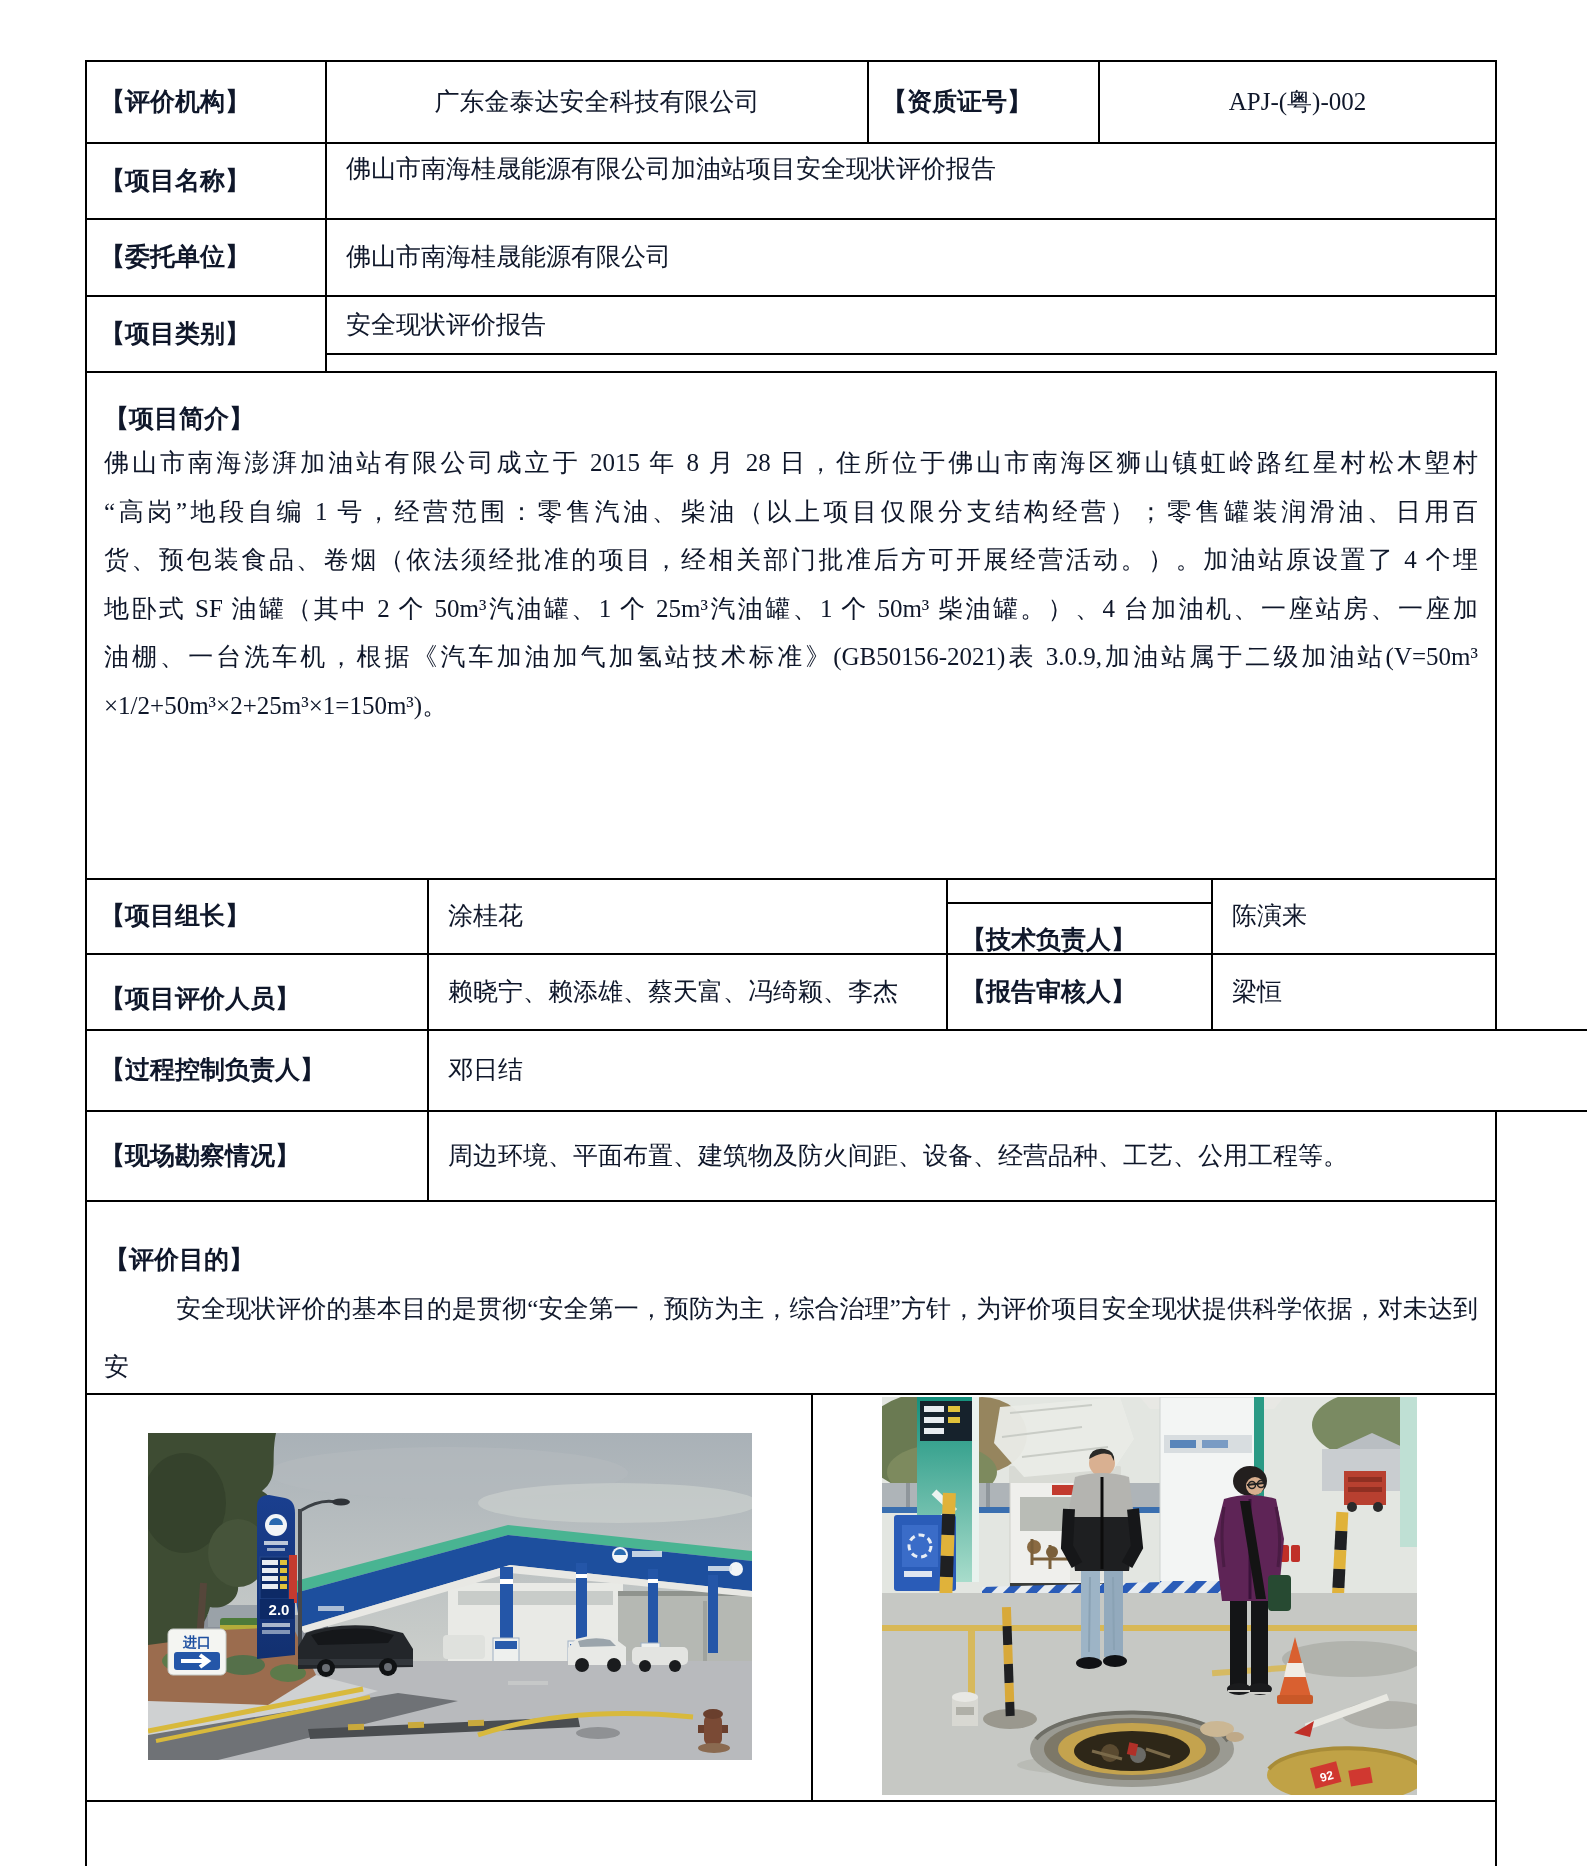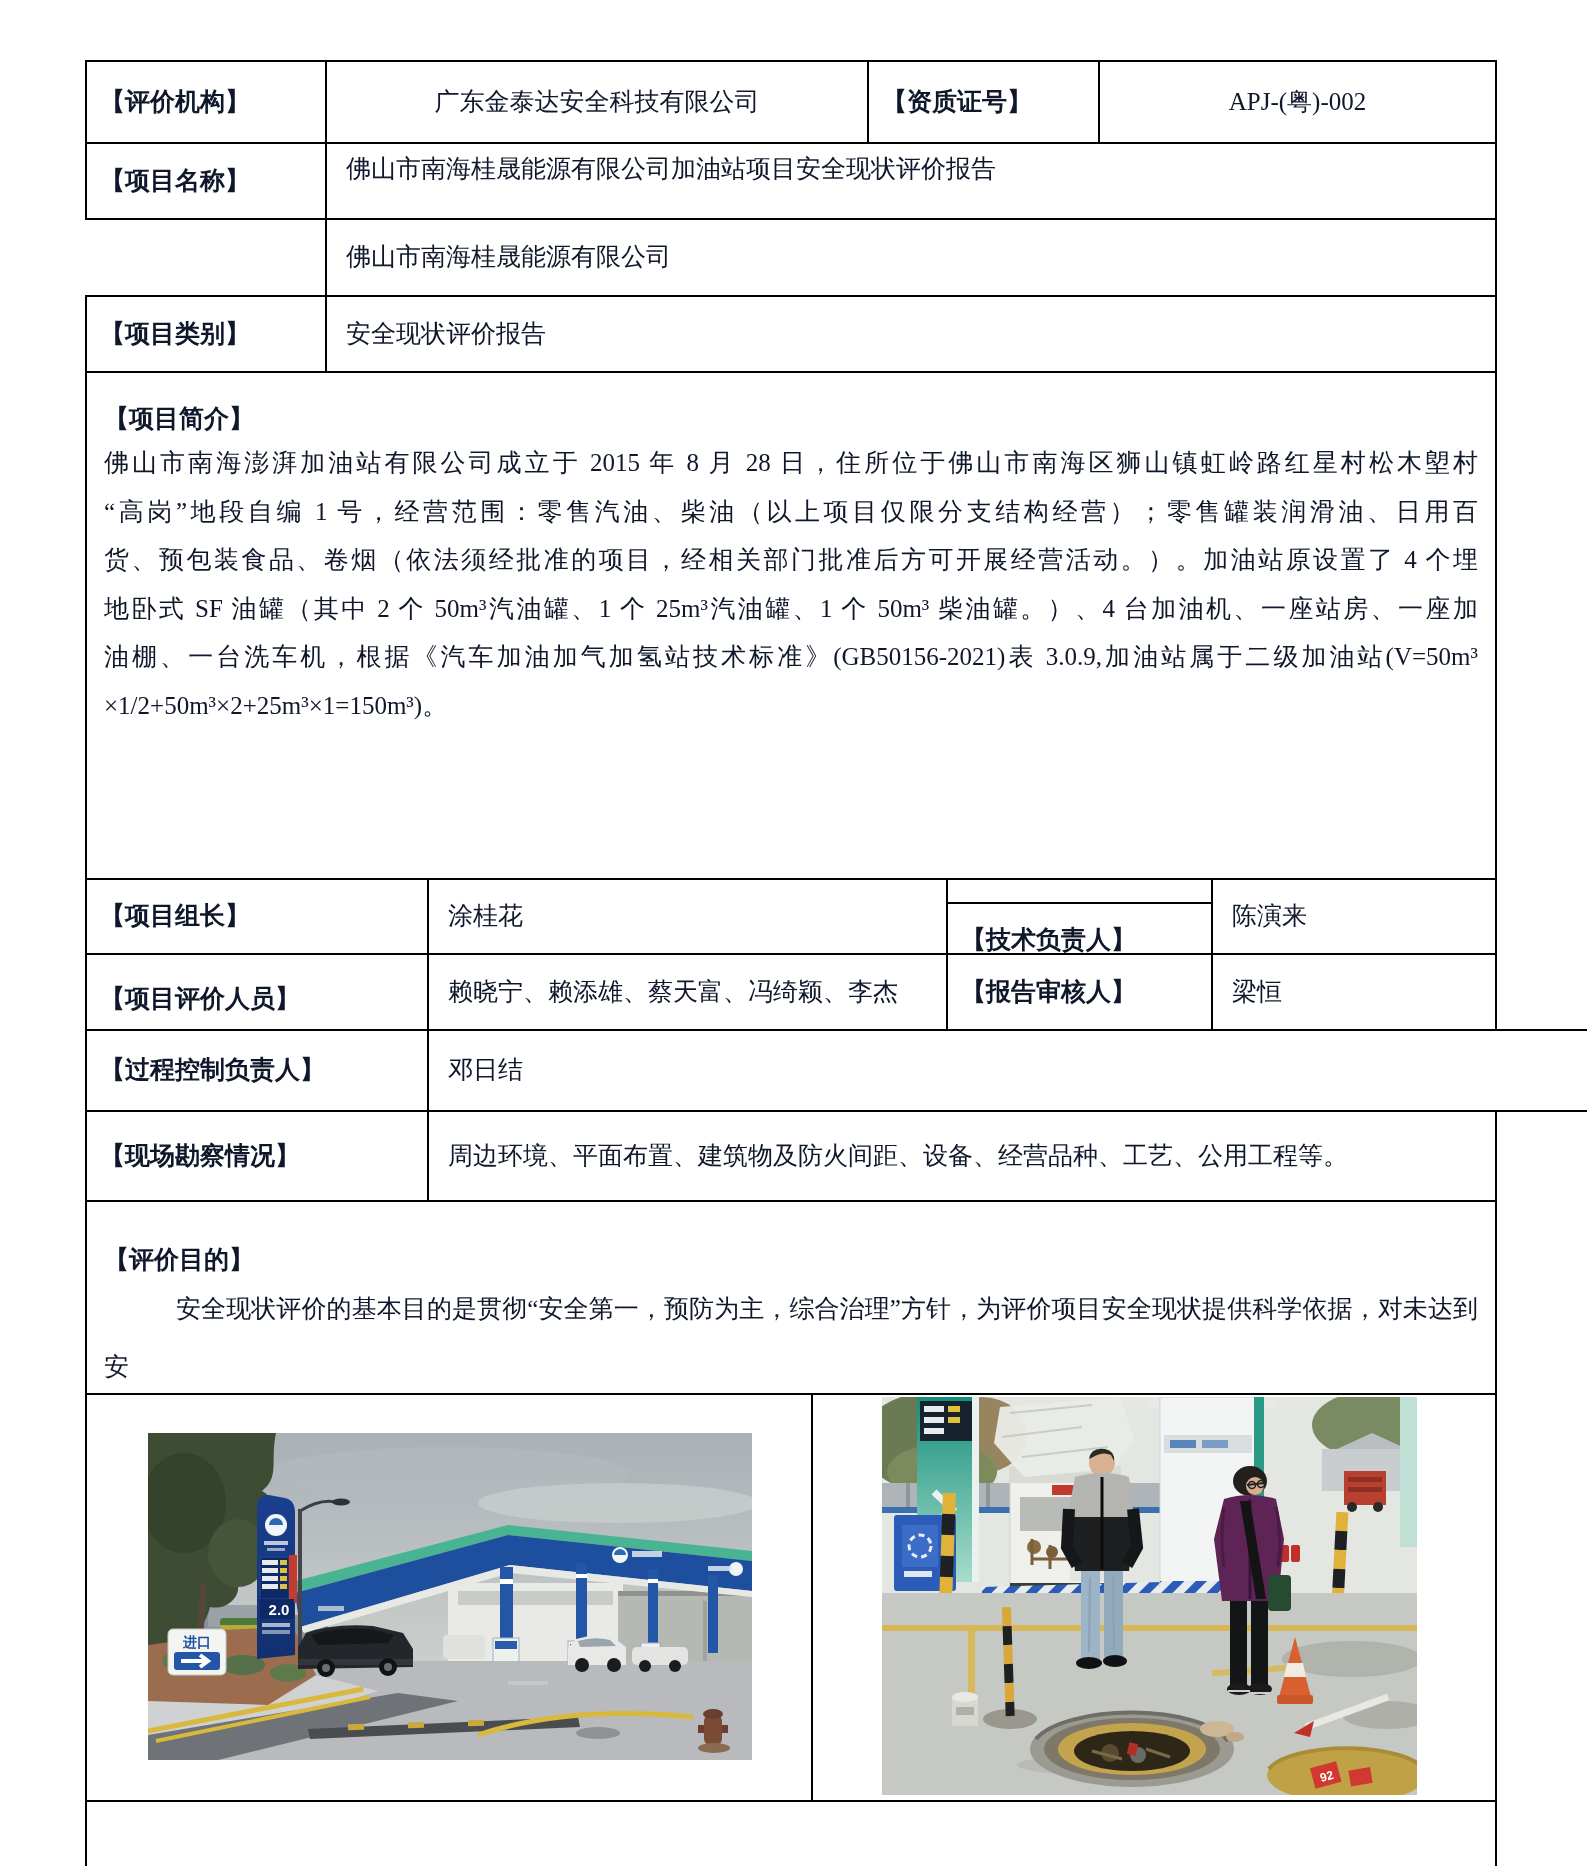--- a/index.html
+++ b/index.html
@@ -28,24 +28,25 @@
 <div class="page">
 
   <div class="cell lbl" style="left:85px;top:60px;width:242px;height:84px">【评价机构】</div>
   <div class="cell center" style="left:325px;top:60px;width:544px;height:84px">广东金泰达安全科技有限公司</div>
   <div class="cell lbl" style="left:867px;top:60px;width:233px;height:84px">【资质证号】</div>
   <div class="cell center" style="left:1098px;top:60px;width:399px;height:84px">APJ-(粤)-002</div>
 
   <div class="cell lbl" style="left:85px;top:142px;width:242px;height:78px">【项目名称】</div>
   <div class="cell val top" style="left:325px;top:142px;width:1172px;height:78px">佛山市南海桂晟能源有限公司加油站项目安全现状评价报告</div>
 
+  <div class="cell lbl" style="left:85px;top:218px;width:242px;height:79px">【委托单位】</div>
   <div class="cell val" style="left:325px;top:218px;width:1172px;height:79px">佛山市南海桂晟能源有限公司</div>
 
   <div class="cell lbl" style="left:85px;top:295px;width:242px;height:78px">【项目类别】</div>
-  <div class="cell val" style="left:325px;top:295px;width:1172px;height:78px">安全现状评价报告</div>
+  <div class="cell val" style="left:325px;top:295px;width:1172px;height:60px">安全现状评价报告</div>
 
   <div class="cell block" style="left:85px;top:371px;width:1412px;height:509px">
     <div class="sec-label intro-label">【项目简介】</div>
     <div class="jline">佛山市南海澎湃加油站有限公司成立于 2015 年 8 月 28 日，住所位于佛山市南海区狮山镇虹岭路红星村松木塱村</div>
     <div class="jline">“高岗”地段自编 1 号，经营范围：零售汽油、柴油（以上项目仅限分支结构经营）；零售罐装润滑油、日用百</div>
     <div class="jline">货、预包装食品、卷烟（依法须经批准的项目，经相关部门批准后方可开展经营活动。）。加油站原设置了 4 个埋</div>
     <div class="jline">地卧式 SF 油罐（其中 2 个 50m³汽油罐、1 个 25m³汽油罐、1 个 50m³ 柴油罐。）、4 台加油机、一座站房、一座加</div>
     <div class="jline">油棚、一台洗车机，根据《汽车加油加气加氢站技术标准》(GB50156-2021)表 3.0.9,加油站属于二级加油站(V=50m³</div>
     <div class="jline last">×1/2+50m³×2+25m³×1=150m³)。</div>
   </div>

